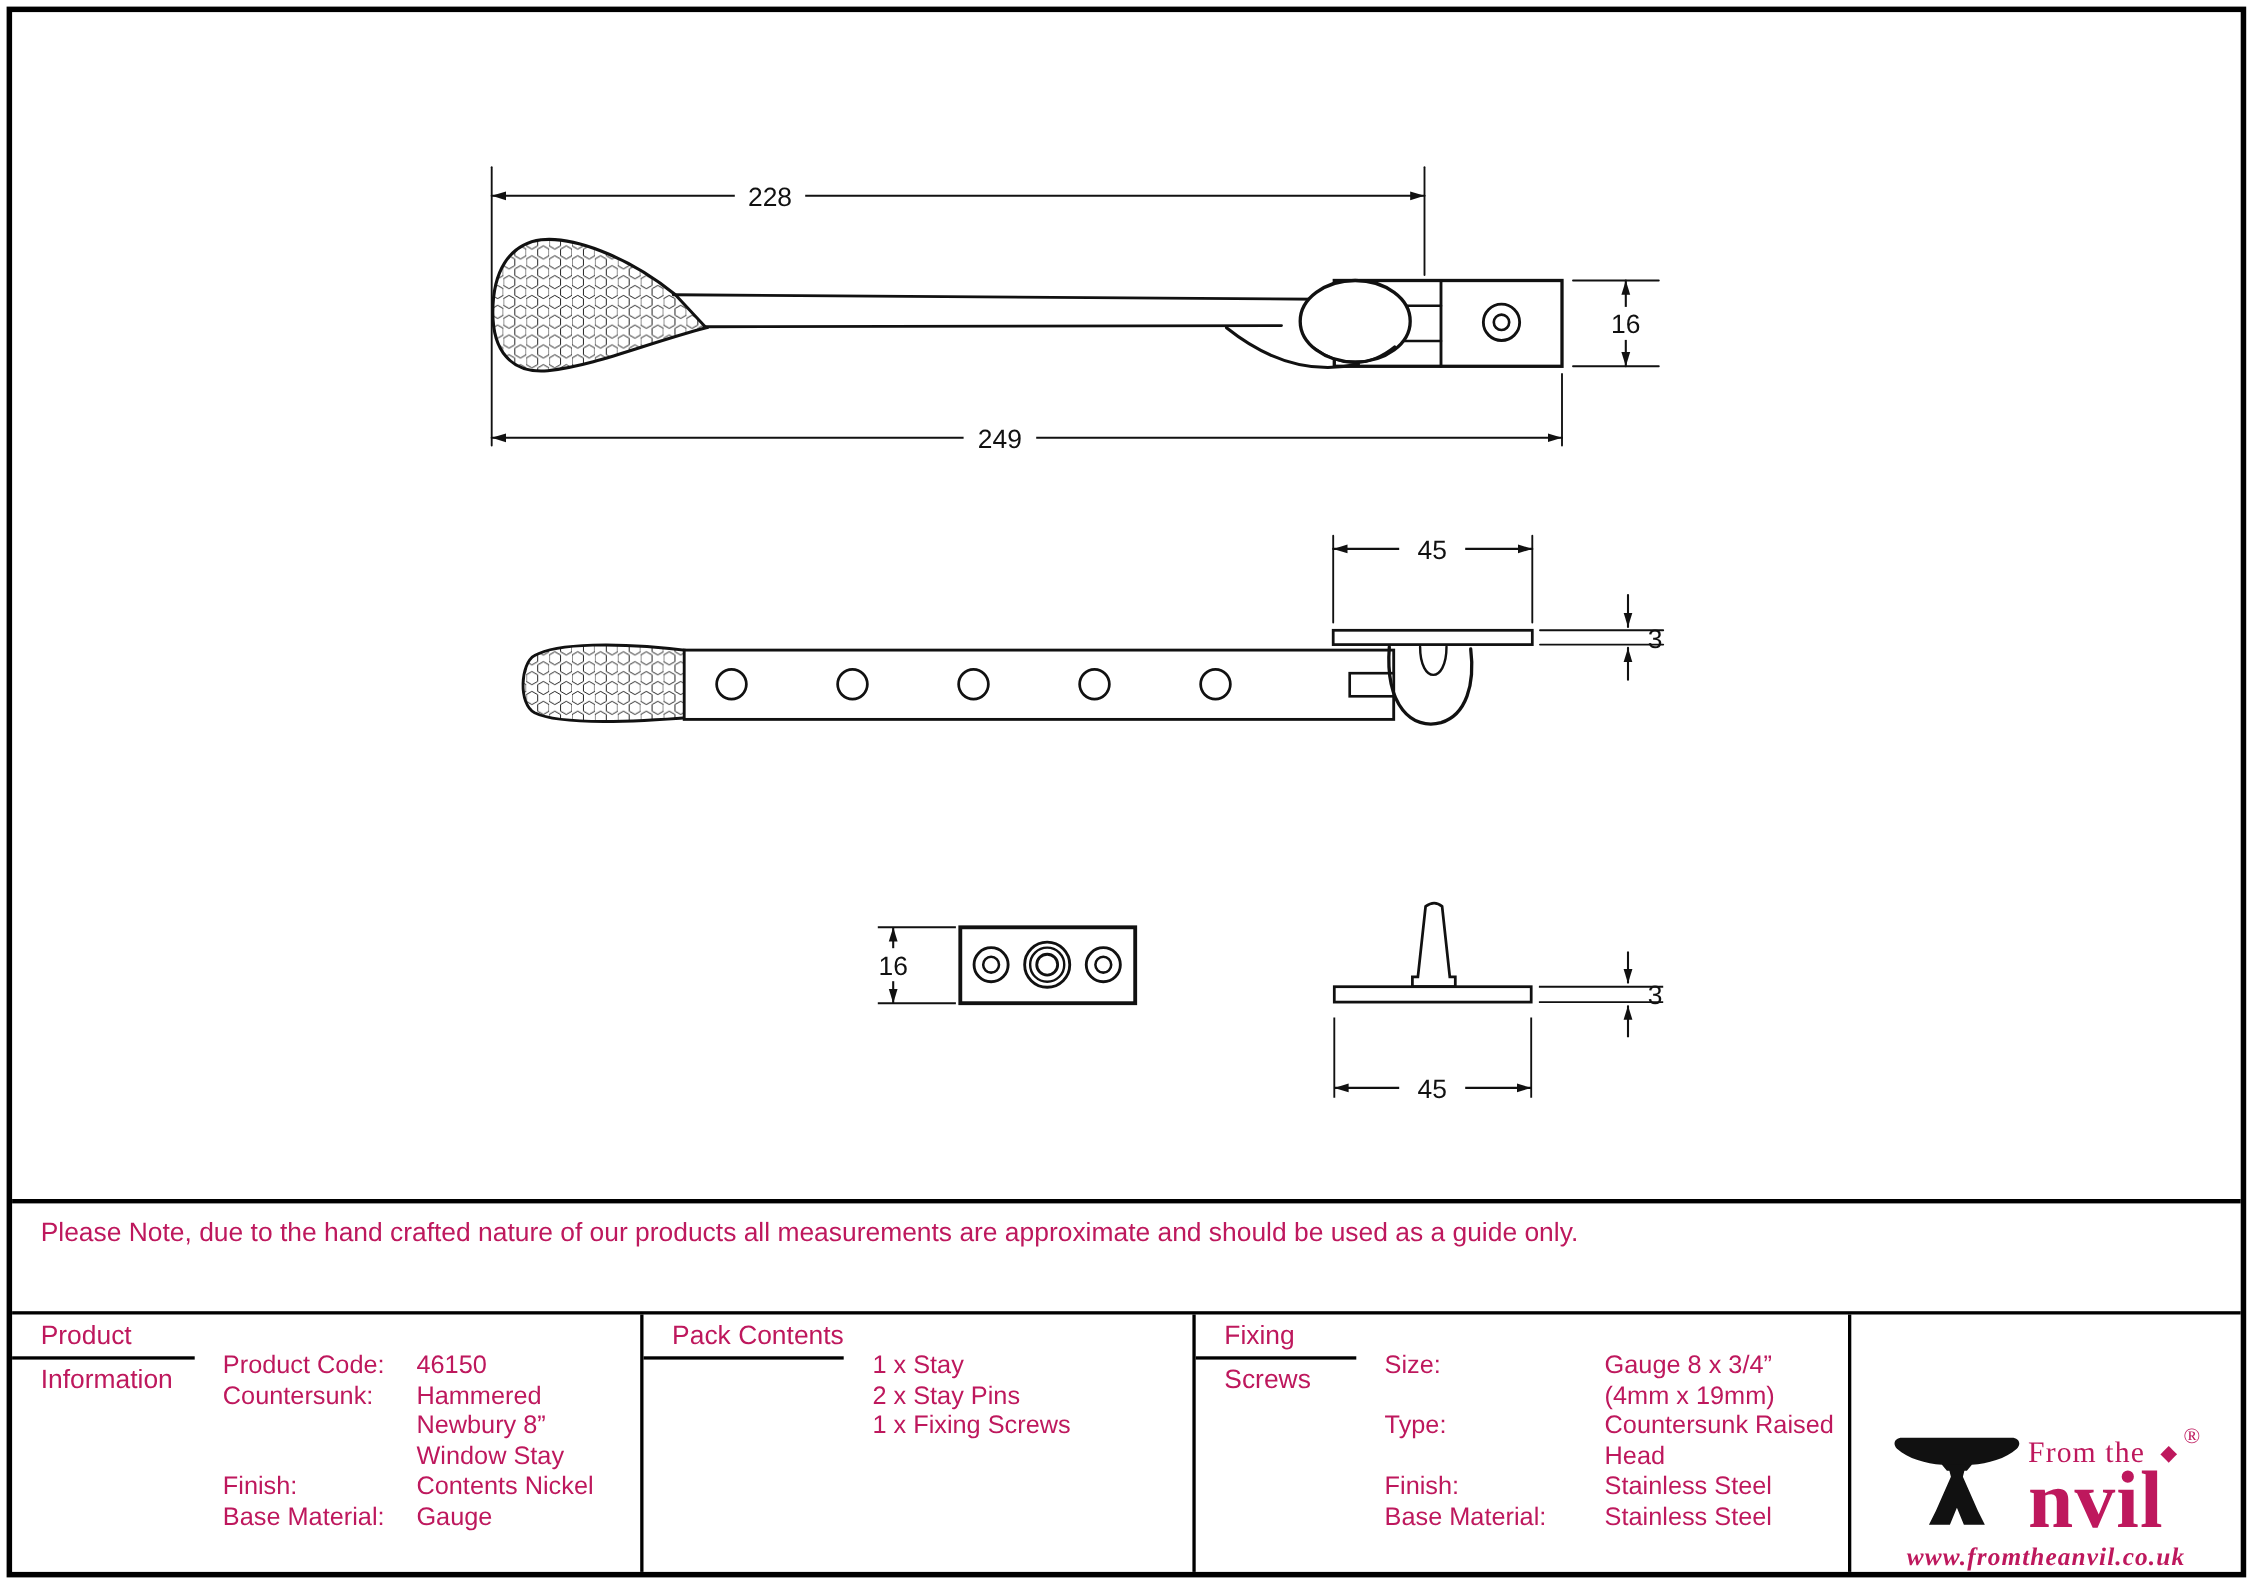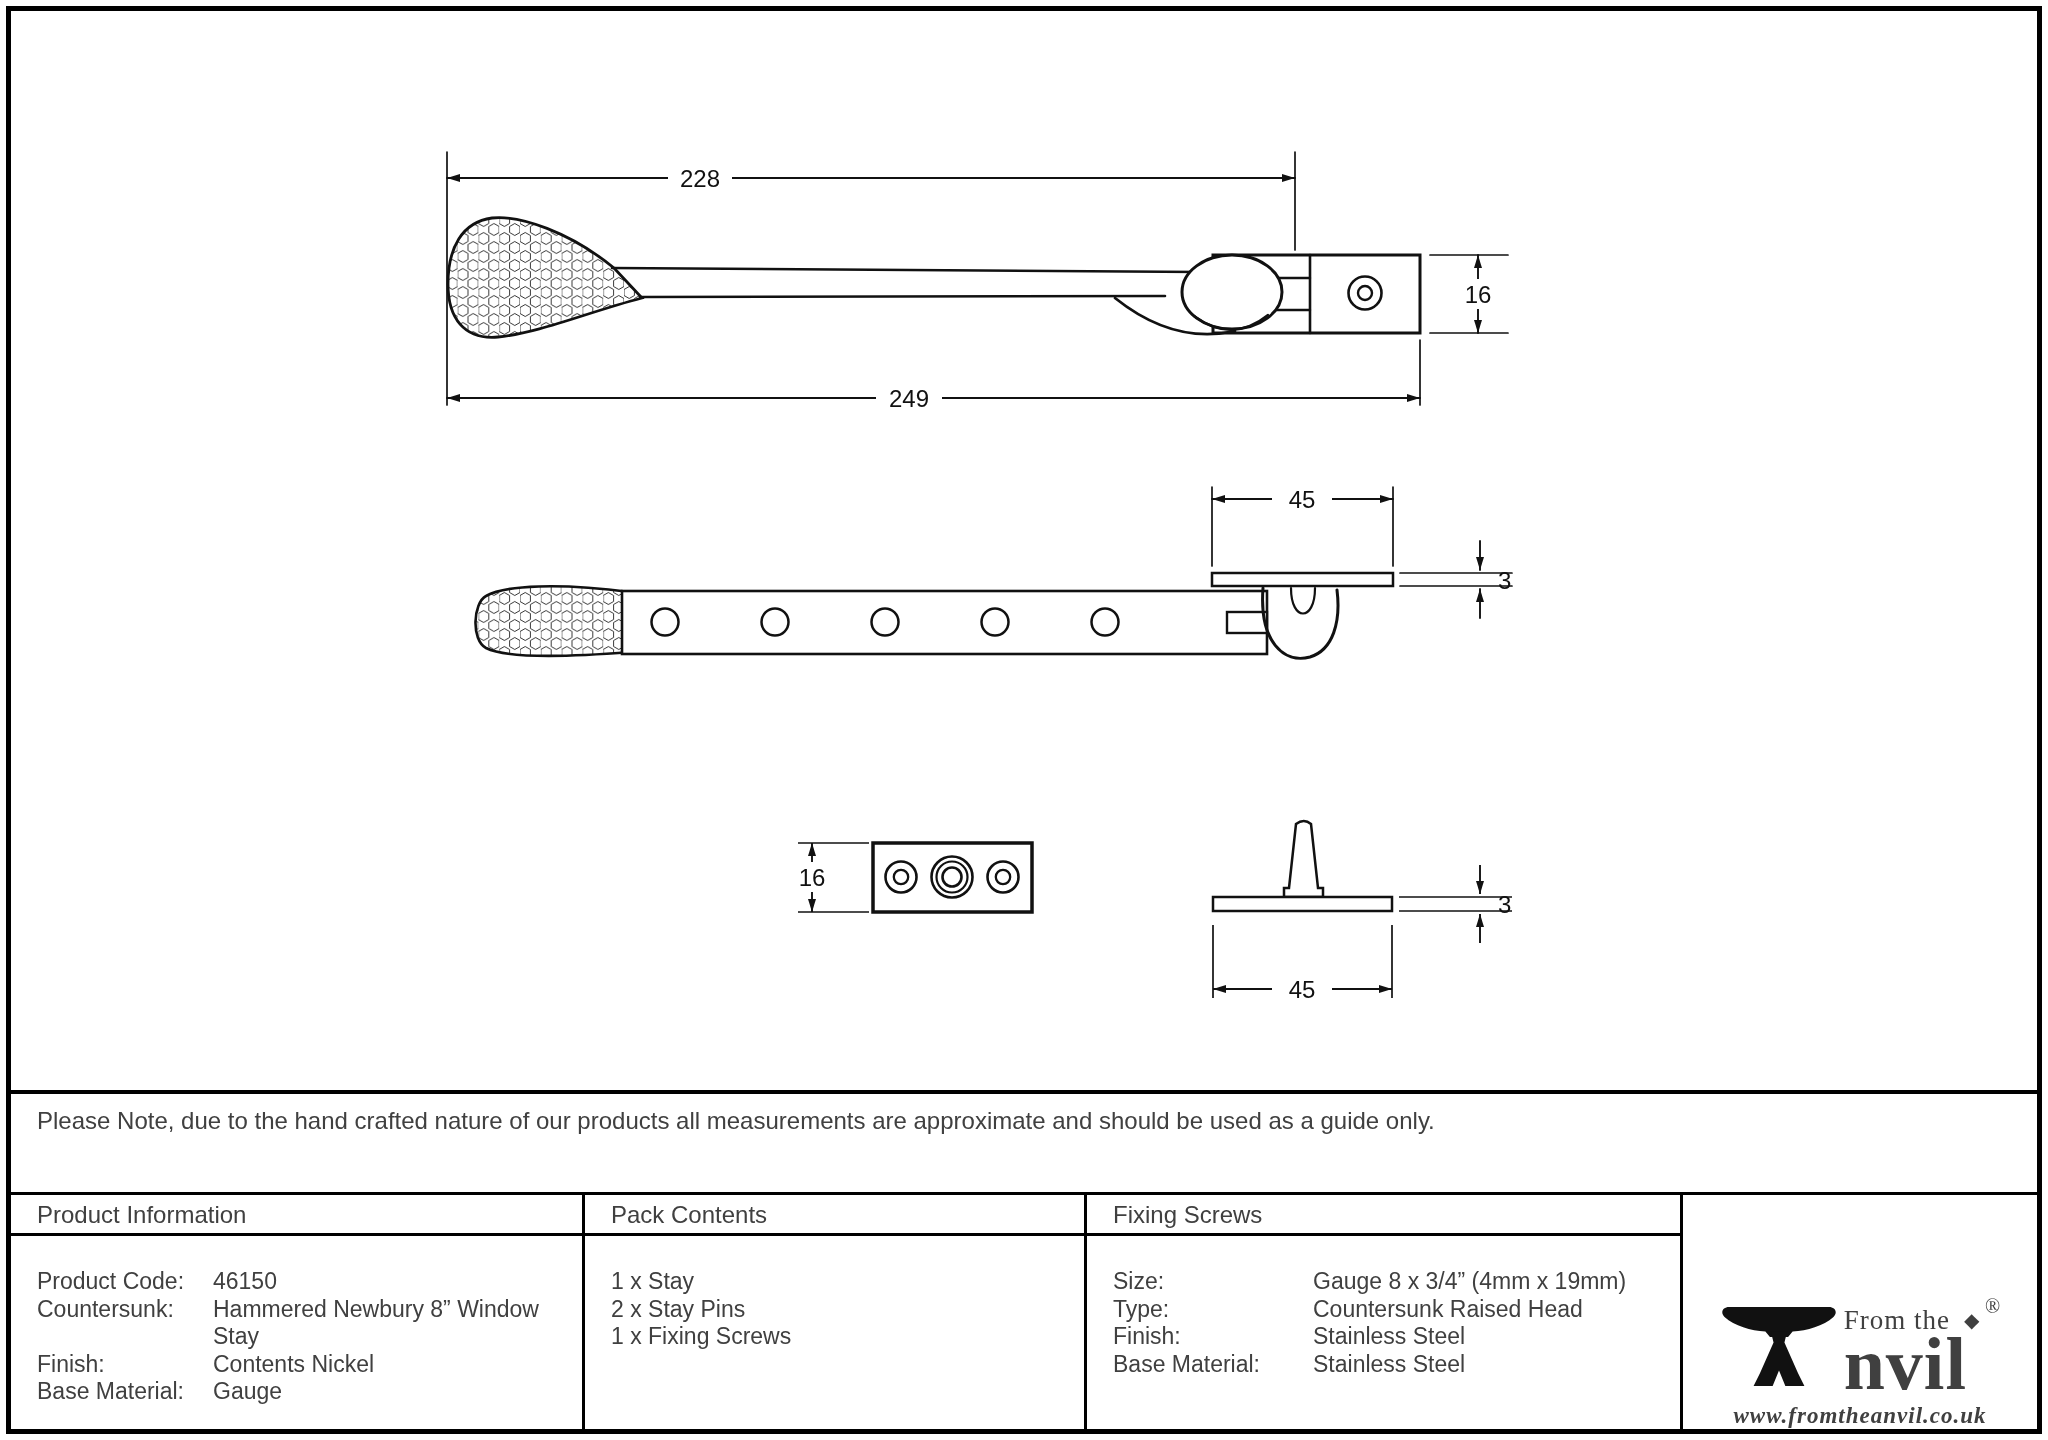--- a/index.html
+++ b/index.html
@@ -1,26 +1,26 @@
 <!DOCTYPE html>
 <html><head>
 <meta charset="utf-8">
 <style>
   html,body{margin:0;padding:0;background:#ffffff;}
   .page{position:relative;width:2048px;height:1440px;background:#fff;overflow:hidden;
-        font-family:"Liberation Sans",sans-serif;color:#404040;}
+        font-family:"Liberation Sans",sans-serif;color:#be185d;}
   .border-frame{position:absolute;inset:6px;border:5px solid #000;pointer-events:none;z-index:5;}
   svg.drawings{position:absolute;top:0;left:0;}
   .note-bar{position:absolute;left:11px;right:11px;top:1090px;height:57px;
             border-top:4px solid #000;box-sizing:border-box;
             display:flex;align-items:center;padding-left:26px;font-size:24px;}
   .spec-table{position:absolute;left:11px;right:11px;top:1192px;bottom:11px;
               border-top:3px solid #000;box-sizing:border-box;
               display:grid;grid-template-columns:574px 502px 596px 1fr;}
-  .col{border-right:3px solid #000;display:flex;flex-direction:column;box-sizing:border-box;}
+  .col{border-right:3px solid #000;display:flex;box-sizing:border-box;}
   .col:last-child{border-right:none;}
   .col-header{height:41px;line-height:40px;border-bottom:3px solid #000;
               padding-left:26px;font-size:24px;box-sizing:border-box;}
   .col-body{padding:32px 10px 0 26px;font-size:23px;line-height:27.5px;}
   .kv{display:grid;grid-template-columns:176px 1fr;}
   .kv.fs{grid-template-columns:200px 1fr;}
   .pc-item{margin:0;}
   .logo-cell{display:flex;flex-direction:column;align-items:center;justify-content:flex-end;}
   .logo-row{display:flex;align-items:flex-end;}
   .logo-text{margin-left:6px;position:relative;padding-right:20px;}

